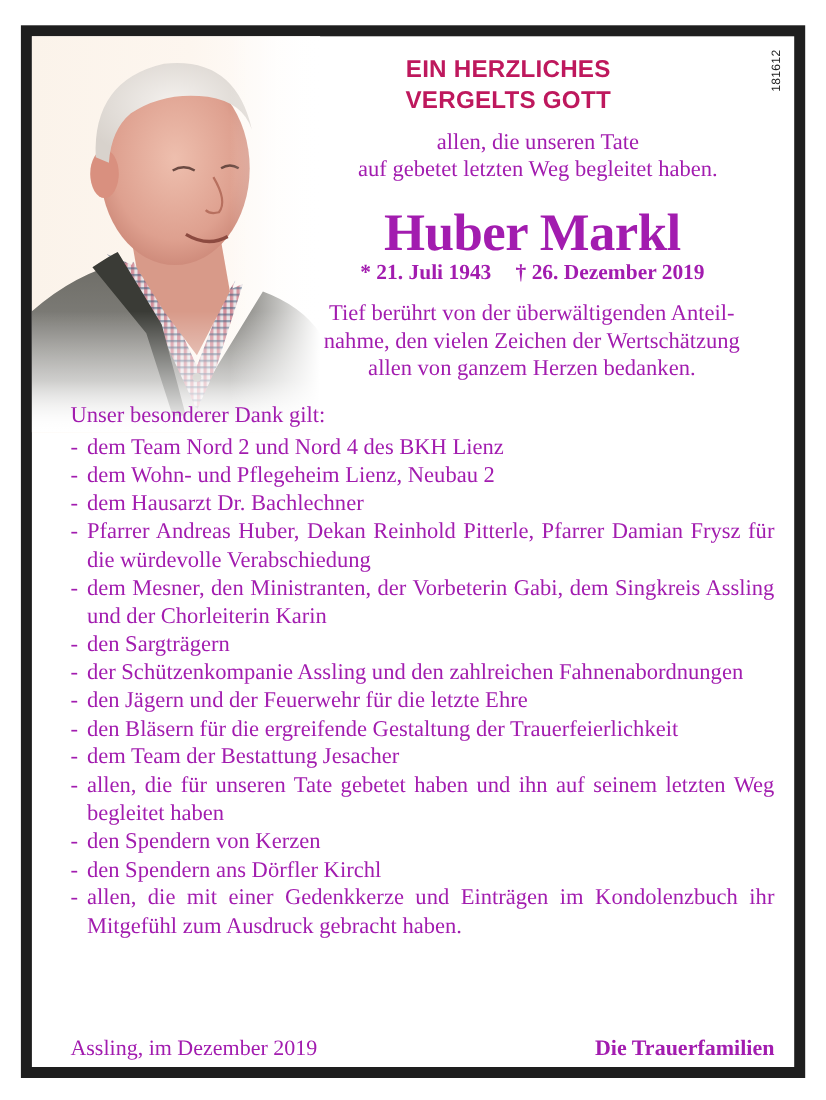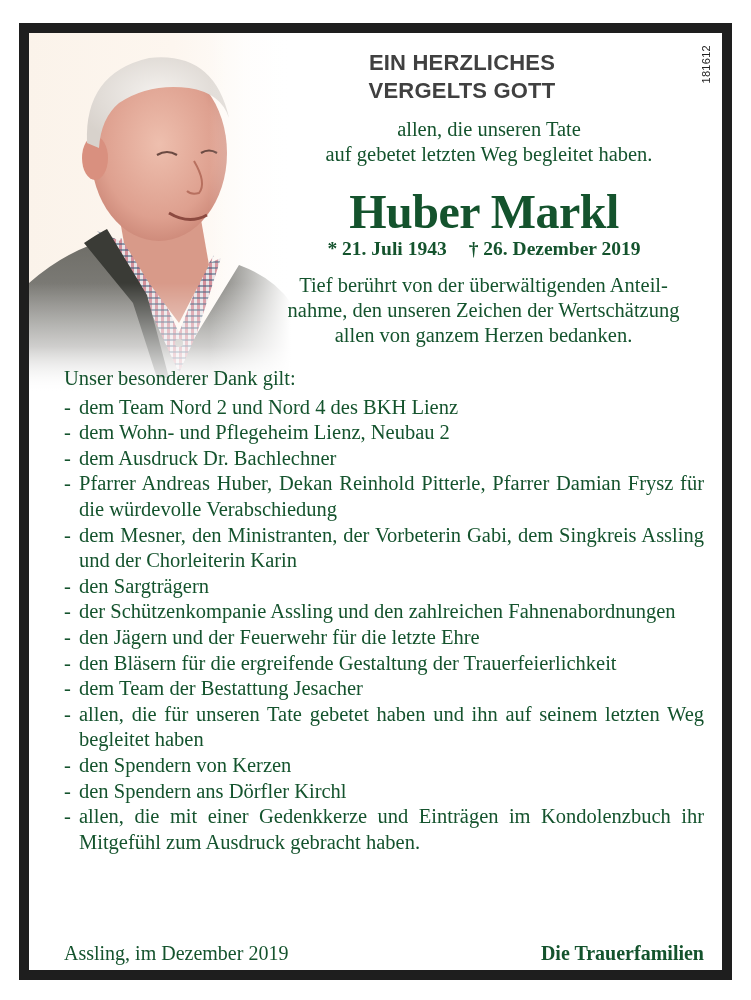--- a/index.html
+++ b/index.html
@@ -13,24 +13,24 @@
     background: linear-gradient(90deg, #fbf3ea 0%, #fdf6ef 55%, #ffffff 100%);
   }
   .photo svg { position: absolute; left: 0; top: 0; }
   .refnum {
     position: absolute; right: 10px; top: 12px;
     font-family: "Liberation Sans", sans-serif; font-size: 11px; color: #222;
     writing-mode: vertical-rl; transform: rotate(180deg); letter-spacing: 0.3px;
   }
   .head {
     position: absolute; left: 268px; width: 330px; text-align: center;
-    font-family: "Liberation Sans", sans-serif; font-weight: bold; color: #404040;
+    font-family: "Liberation Sans", sans-serif; font-weight: bold; color: #be185d;
     font-size: 22px; line-height: 28px; letter-spacing: 0.2px;
   }
-  .serif { font-family: "Liberation Serif", serif; color: #14532d; }
+  .serif { font-family: "Liberation Serif", serif; color: #a21caf; }
   .intro {
     position: absolute; left: 250px; width: 420px; text-align: center;
     font-size: 20.5px; line-height: 25px;
   }
   .name {
     position: absolute; left: 245px; width: 420px; text-align: center;
     font-size: 48px; font-weight: bold; line-height: 52px; letter-spacing: -0.5px;
   }
   .dates {
     position: absolute; left: 245px; width: 420px; text-align: center;
@@ -133,30 +133,30 @@
   </div>
 
   <div class="name serif" style="top: 153px;">Huber Markl</div>
 
   <div class="dates serif" style="top: 204px;">
     <span>* 21. Juli 1943</span><span class="gap"></span><span>† 26. Dezember 2019</span>
   </div>
 
   <div class="thanks serif" style="top: 240px;">
     <div>Tief berührt von der überwältigenden Anteil-</div>
-    <div>nahme, den unseren Zeichen der Wertschätzung</div>
+    <div>nahme, den vielen Zeichen der Wertschätzung</div>
     <div>allen von ganzem Herzen bedanken.</div>
   </div>
 
   <div class="body serif" style="top: 333px;">
     <div class="lead">Unser besonderer Dank gilt:</div>
     <ul>
       <li>dem Team Nord 2 und Nord 4 des BKH Lienz</li>
       <li>dem Wohn- und Pflegeheim Lienz, Neubau 2</li>
-      <li>dem Ausdruck Dr. Bachlechner</li>
+      <li>dem Hausarzt Dr. Bachlechner</li>
       <li>Pfarrer Andreas Huber, Dekan Reinhold Pitterle, Pfarrer Damian Frysz für die würdevolle Verabschiedung</li>
       <li>dem Mesner, den Ministranten, der Vorbeterin Gabi, dem Sing­kreis Assling und der Chorleiterin Karin</li>
       <li>den Sargträgern</li>
       <li>der Schützenkompanie Assling und den zahlreichen Fahnen­abordnungen</li>
       <li>den Jägern und der Feuerwehr für die letzte Ehre</li>
       <li>den Bläsern für die ergreifende Gestaltung der Trauerfeierlichkeit</li>
       <li>dem Team der Bestattung Jesacher</li>
       <li>allen, die für unseren Tate gebetet haben und ihn auf seinem letzten Weg begleitet haben</li>
       <li>den Spendern von Kerzen</li>
       <li>den Spendern ans Dörfler Kirchl</li>

